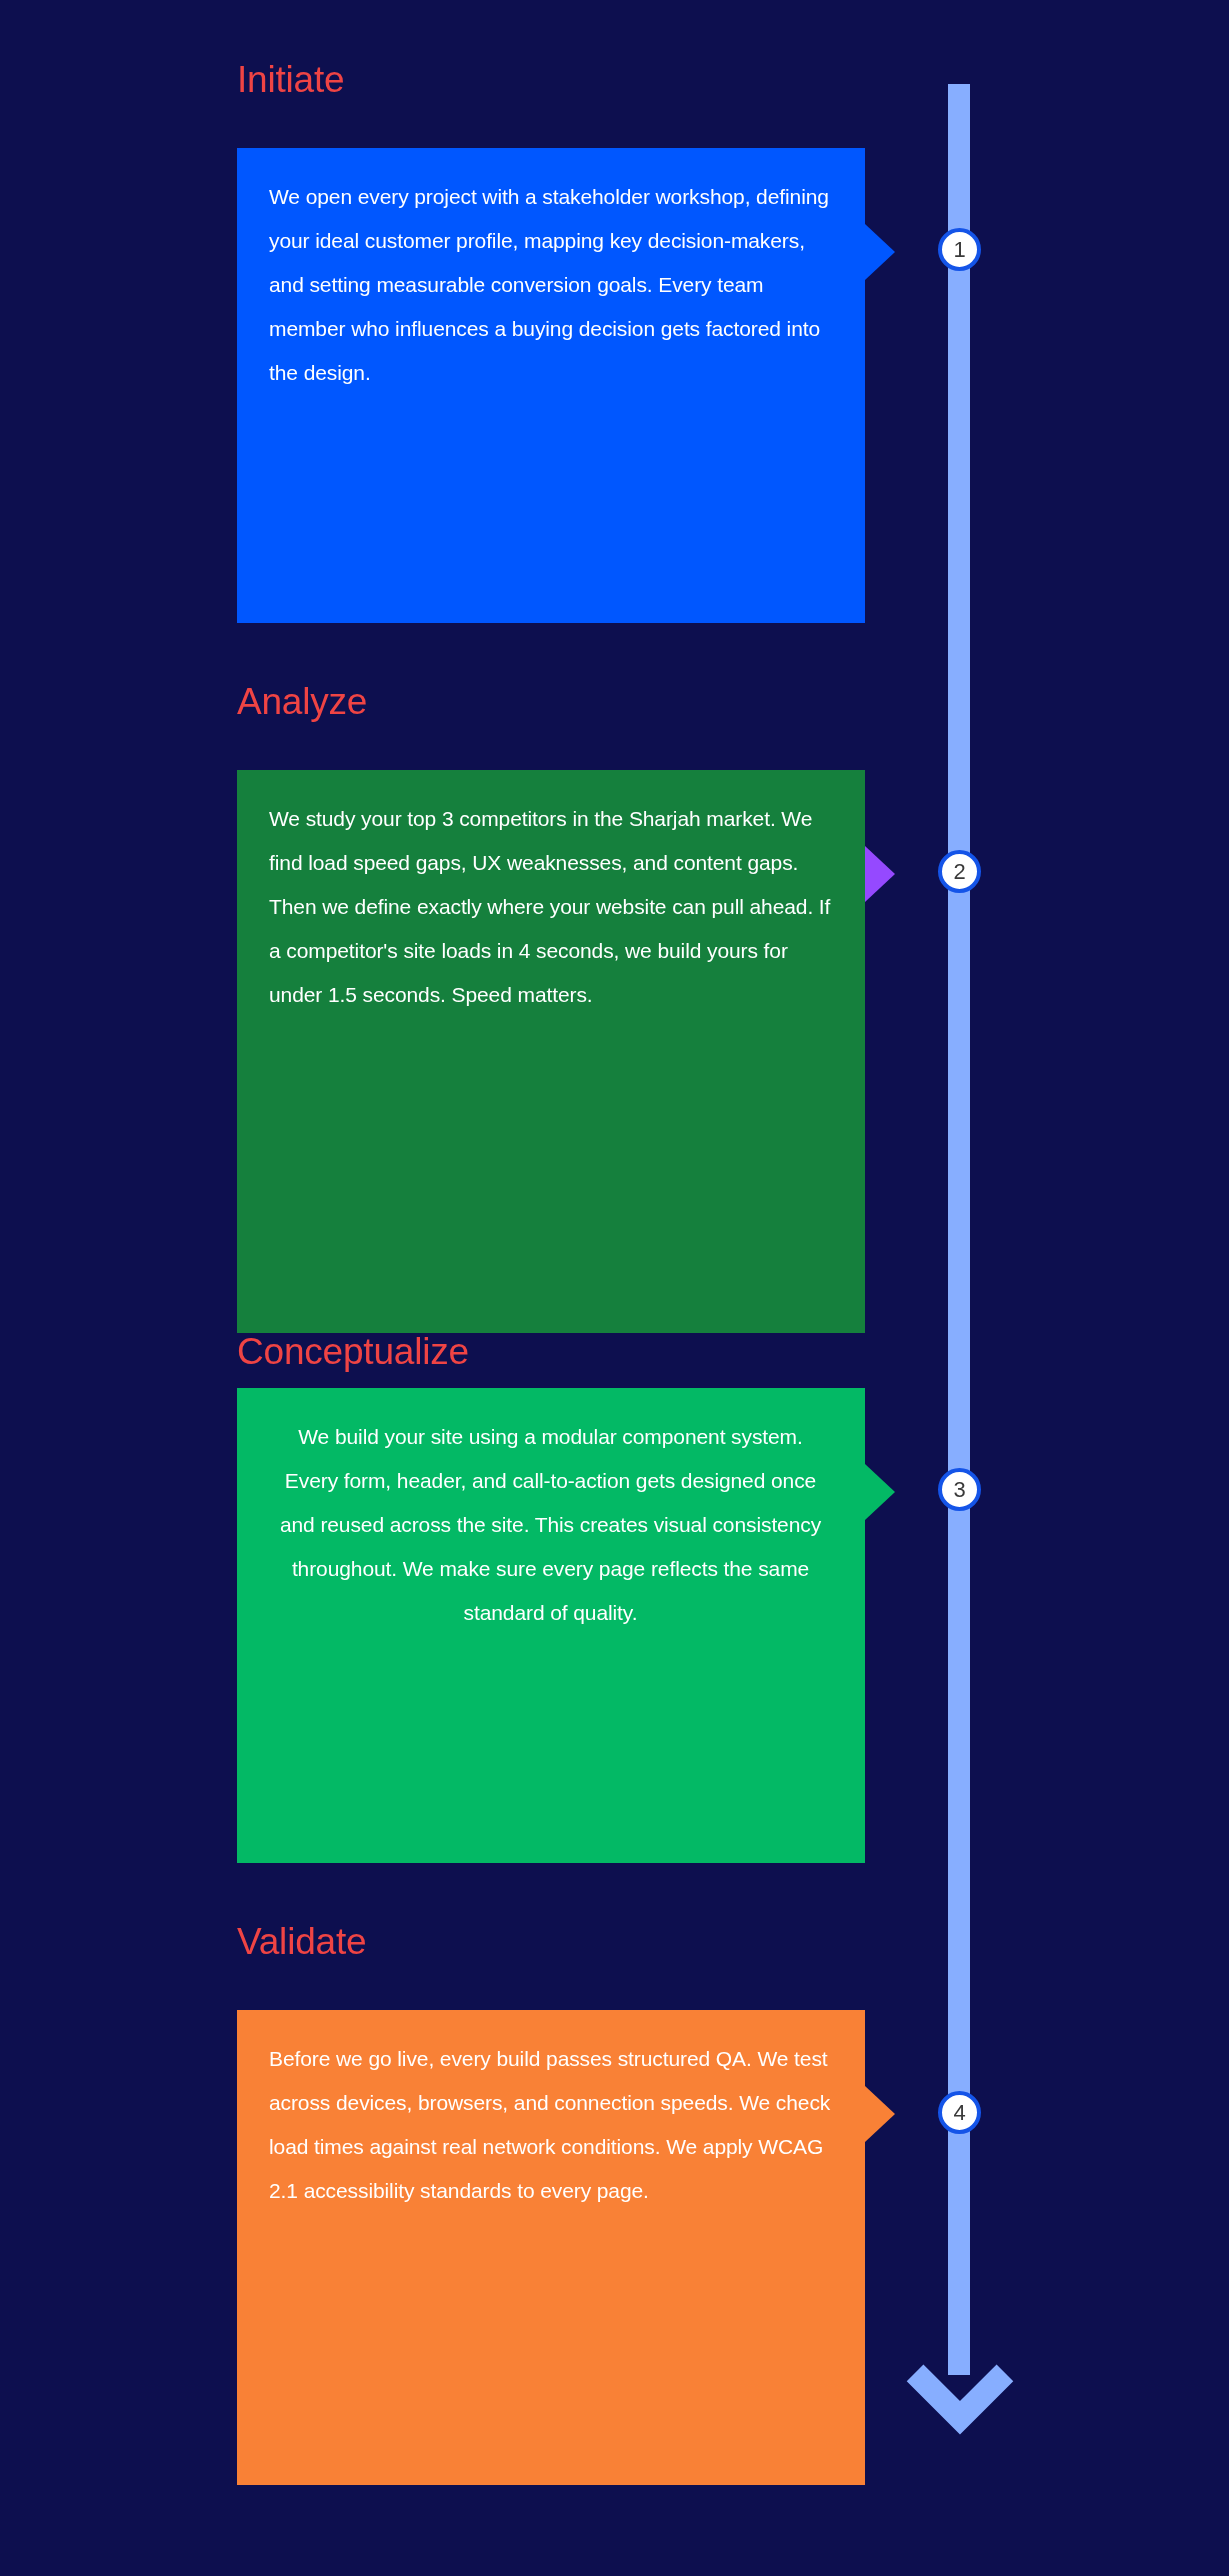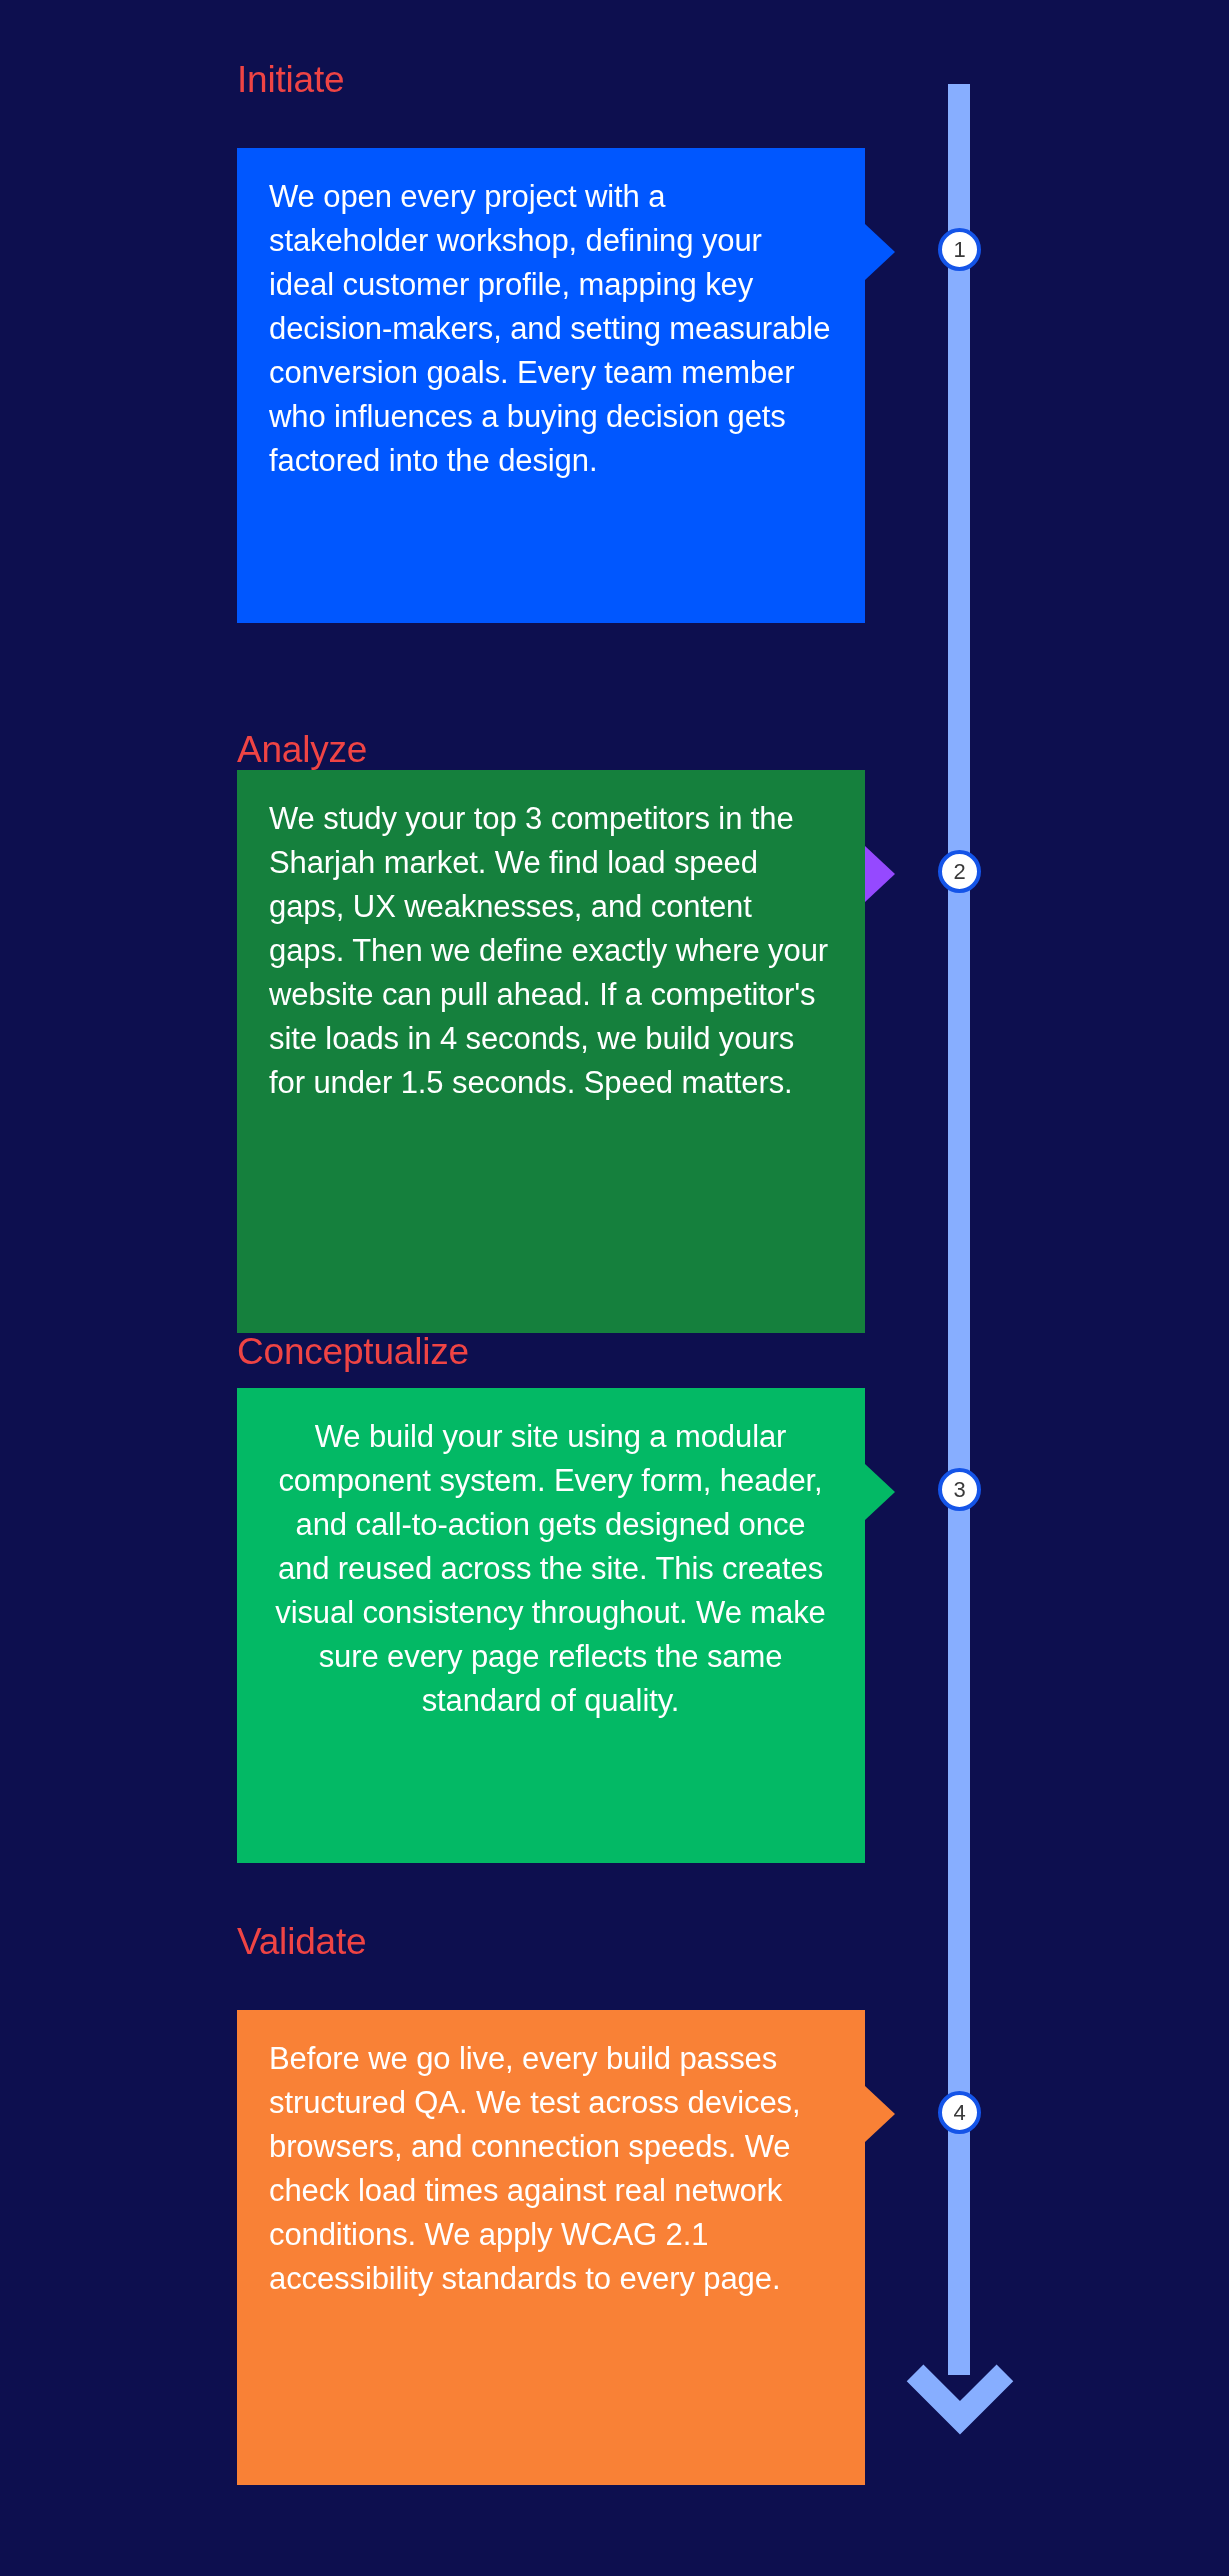--- a/index.html
+++ b/index.html
@@ -57,21 +57,21 @@
   }
   .card {
     position: absolute;
     left: 237px;
     width: 628px;
     box-sizing: border-box;
     padding: 27px 33px 27px 32px;
   }
   .card-text {
     margin: 0;
-    font-size: 31px;
+    font-size: 21px;
     line-height: 44px;
     color: #ffffff;
     font-weight: 400;
     letter-spacing: -0.1px;
   }
   .card-pointer {
     position: absolute;
     left: 628px;
     width: 0;
     height: 0;
@@ -116,21 +116,21 @@
     <div class="card" style="top:148px; height:475px; background:#0057ff;">
       <p class="card-text">We open every project with a stakeholder workshop, defining your ideal customer profile, mapping key decision-makers, and setting measurable conversion goals. Every team member who influences a buying decision gets factored into the design.</p>
       <span class="card-pointer" style="top:76px; color:#0057ff;"></span>
     </div>
     <div class="marker" style="left:938px; top:228px;">
       <span>1</span>
     </div>
   </div>
 
   <div class="step">
-    <div class="step-heading" style="top:681px;margin-top:48px;">Analyze</div>
+    <div class="step-heading" style="top:681px;">Analyze</div>
     <div class="card" style="top:770px; height:563px; background:#15803d;">
       <p class="card-text">We study your top 3 competitors in the Sharjah market. We find load speed gaps, UX weaknesses, and content gaps. Then we define exactly where your website can pull ahead. If a competitor's site loads in 4 seconds, we build yours for under 1.5 seconds. Speed matters.</p>
       <span class="card-pointer" style="top:76px; color:#9549ff;"></span>
     </div>
     <div class="marker" style="left:938px; top:850px;">
       <span>2</span>
     </div>
   </div>
 
   <div class="step">

